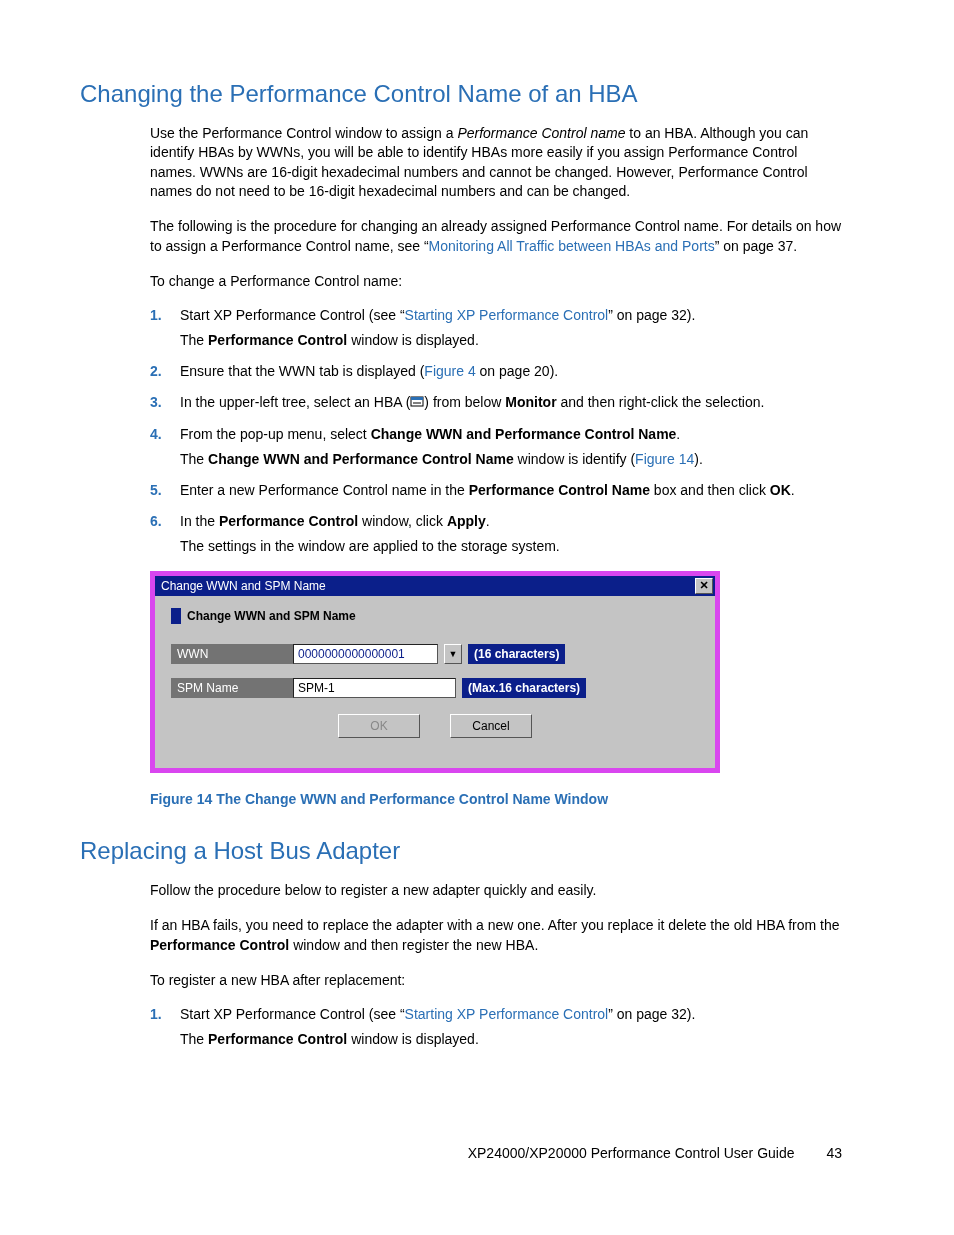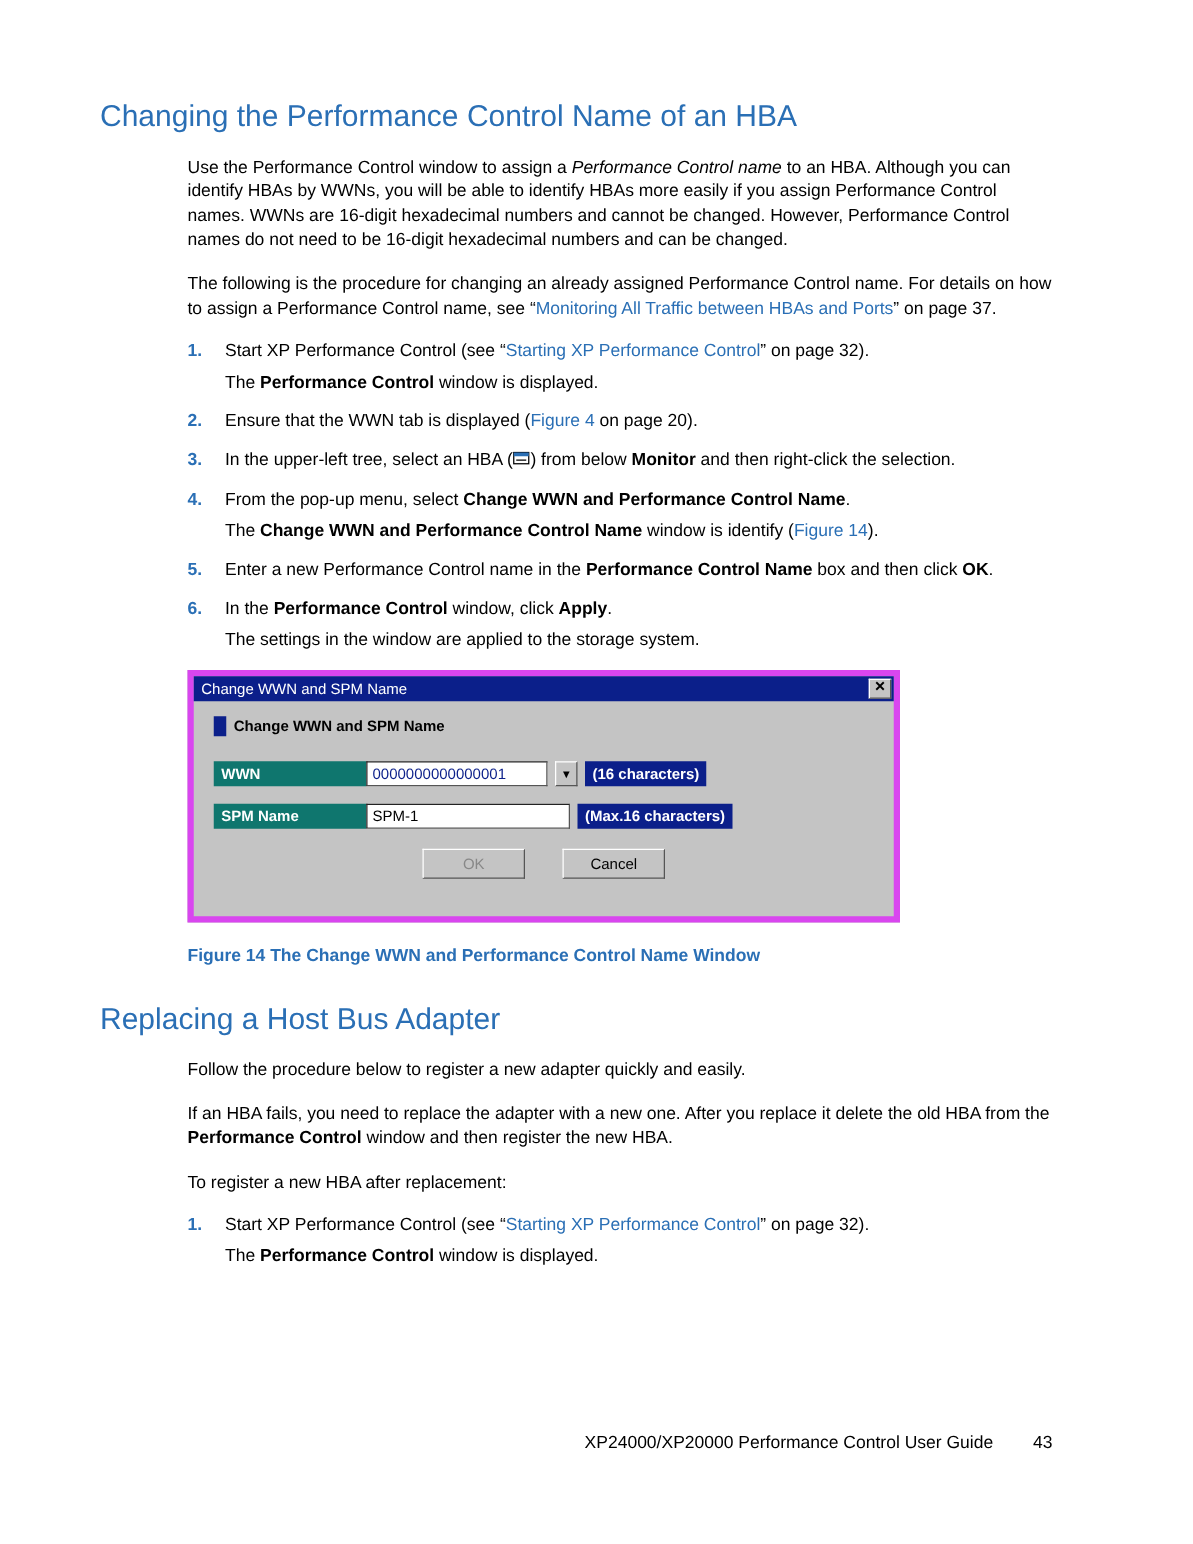--- a/index.html
+++ b/index.html
@@ -111,23 +111,23 @@
     height: 16px;
     background: #0b1f8a;
   }
   .dialog .form-row {
     display: flex;
     align-items: center;
     margin-bottom: 14px;
   }
   .dialog .form-row .lbl {
     width: 110px;
-    background: #0f766e;
+    background: #737373;
     color: #fff;
-    font-weight: bold;
+    font-weight: normal;
     padding: 3px 6px;
   }
   .dialog .form-row .fld {
     display: flex;
     align-items: flex-end;
     gap: 6px;
   }
   .dialog .form-row .txt {
     background: #fff;
     border: 1px solid #555;
@@ -205,20 +205,21 @@
 
   <h2 class="section">Changing the Performance Control Name of an HBA</h2>
 
   <div class="body-block">
     <p>
       <span>Use the Performance Control window to assign a </span><span class="italic">Performance Control name</span><span> to an HBA. Although you can identify HBAs by WWNs, you will be able to identify HBAs more easily if you assign Performance Control names. WWNs are 16-digit hexadecimal numbers and cannot be changed. However, Performance Control names do not need to be 16-digit hexadecimal numbers and can be changed.</span>
     </p>
     <p>
       <span>The following is the procedure for changing an already assigned Performance Control name. For details on how to assign a Performance Control name, see “</span><a class="xref" href="#">Monitoring All Traffic between HBAs and Ports</a><span>” on page 37.</span>
     </p>
+    <p>To change a Performance Control name:</p>
 
     <ol class="steps">
       <li>
         <span>Start XP Performance Control (see “</span><a class="xref" href="#">Starting XP Performance Control</a><span>” on page 32).</span>
         <div class="sub">
           <span>The </span><span class="bold">Performance Control</span><span> window is displayed.</span>
         </div>
       </li>
       <li>
         <span>Ensure that the WWN tab is displayed (</span><a href="#" class="xref">Figure 4</a><span> on page 20).</span>

